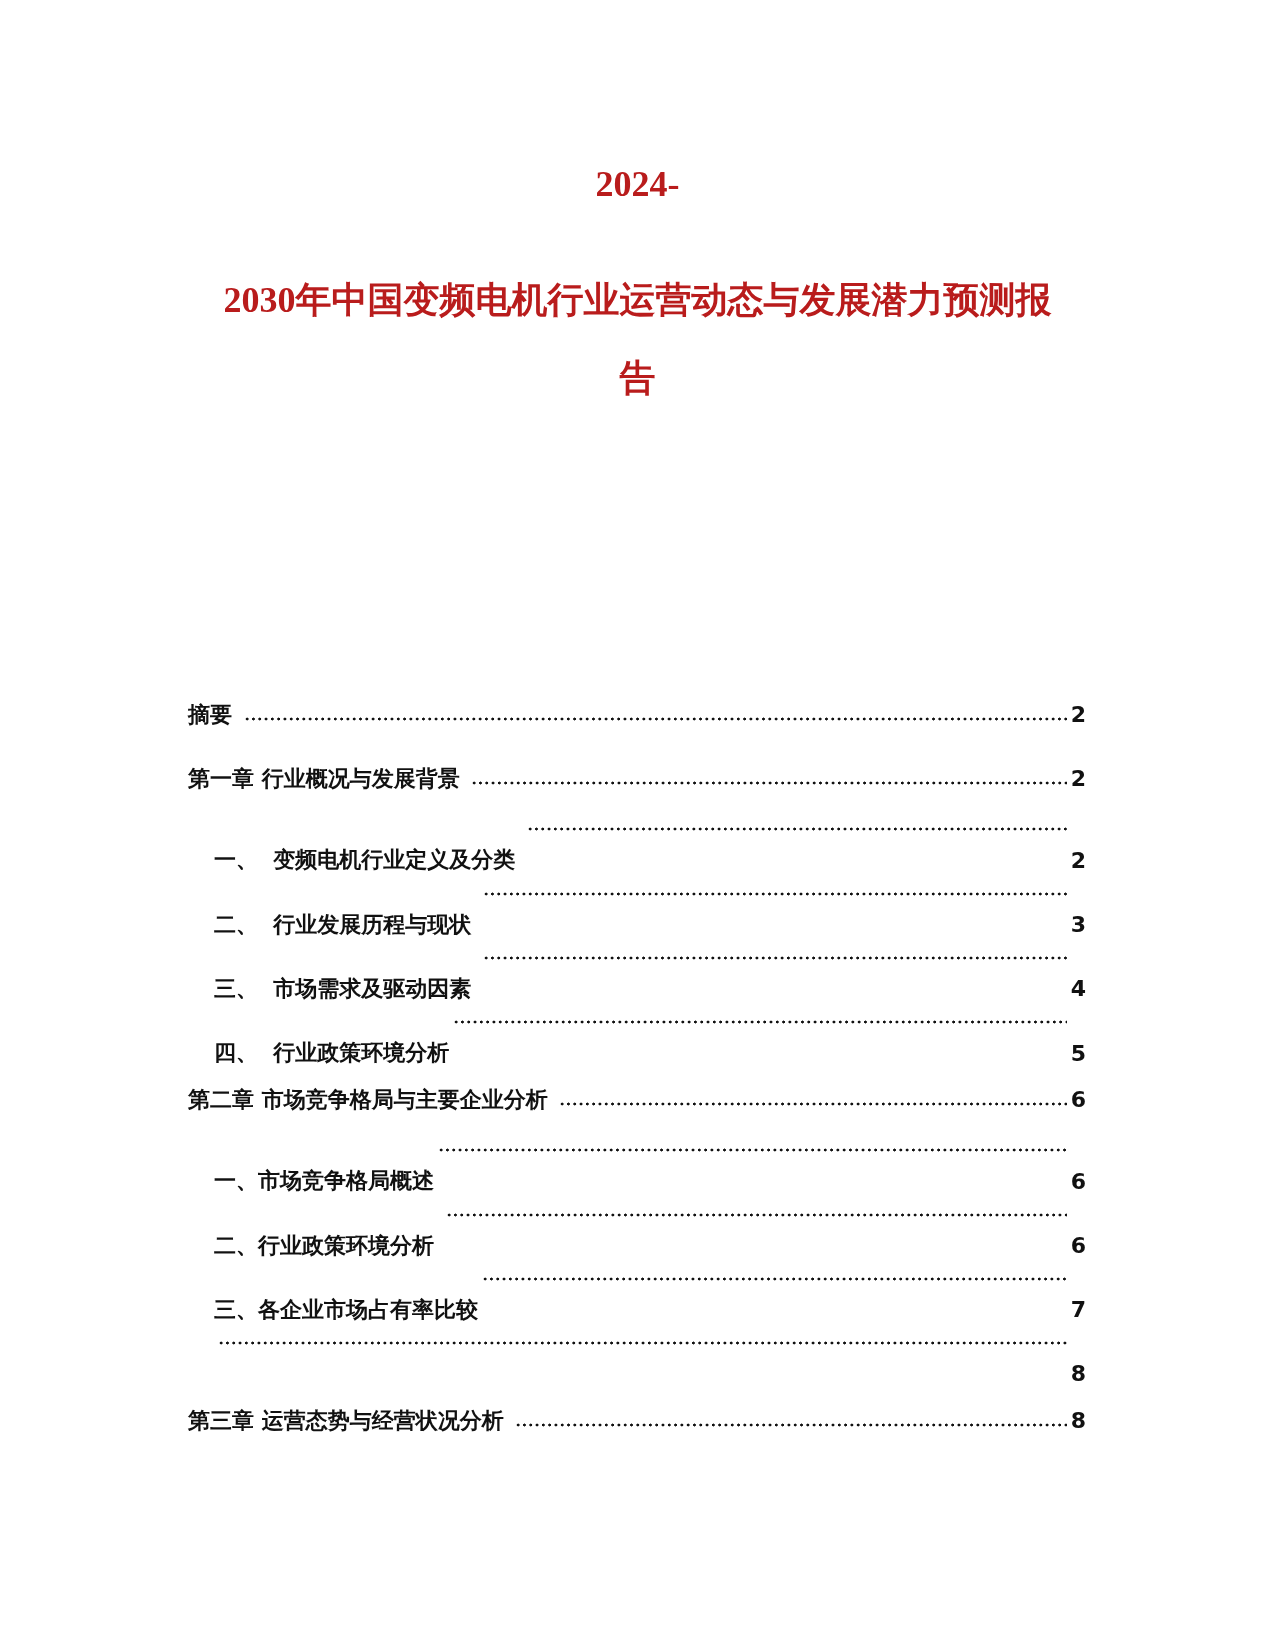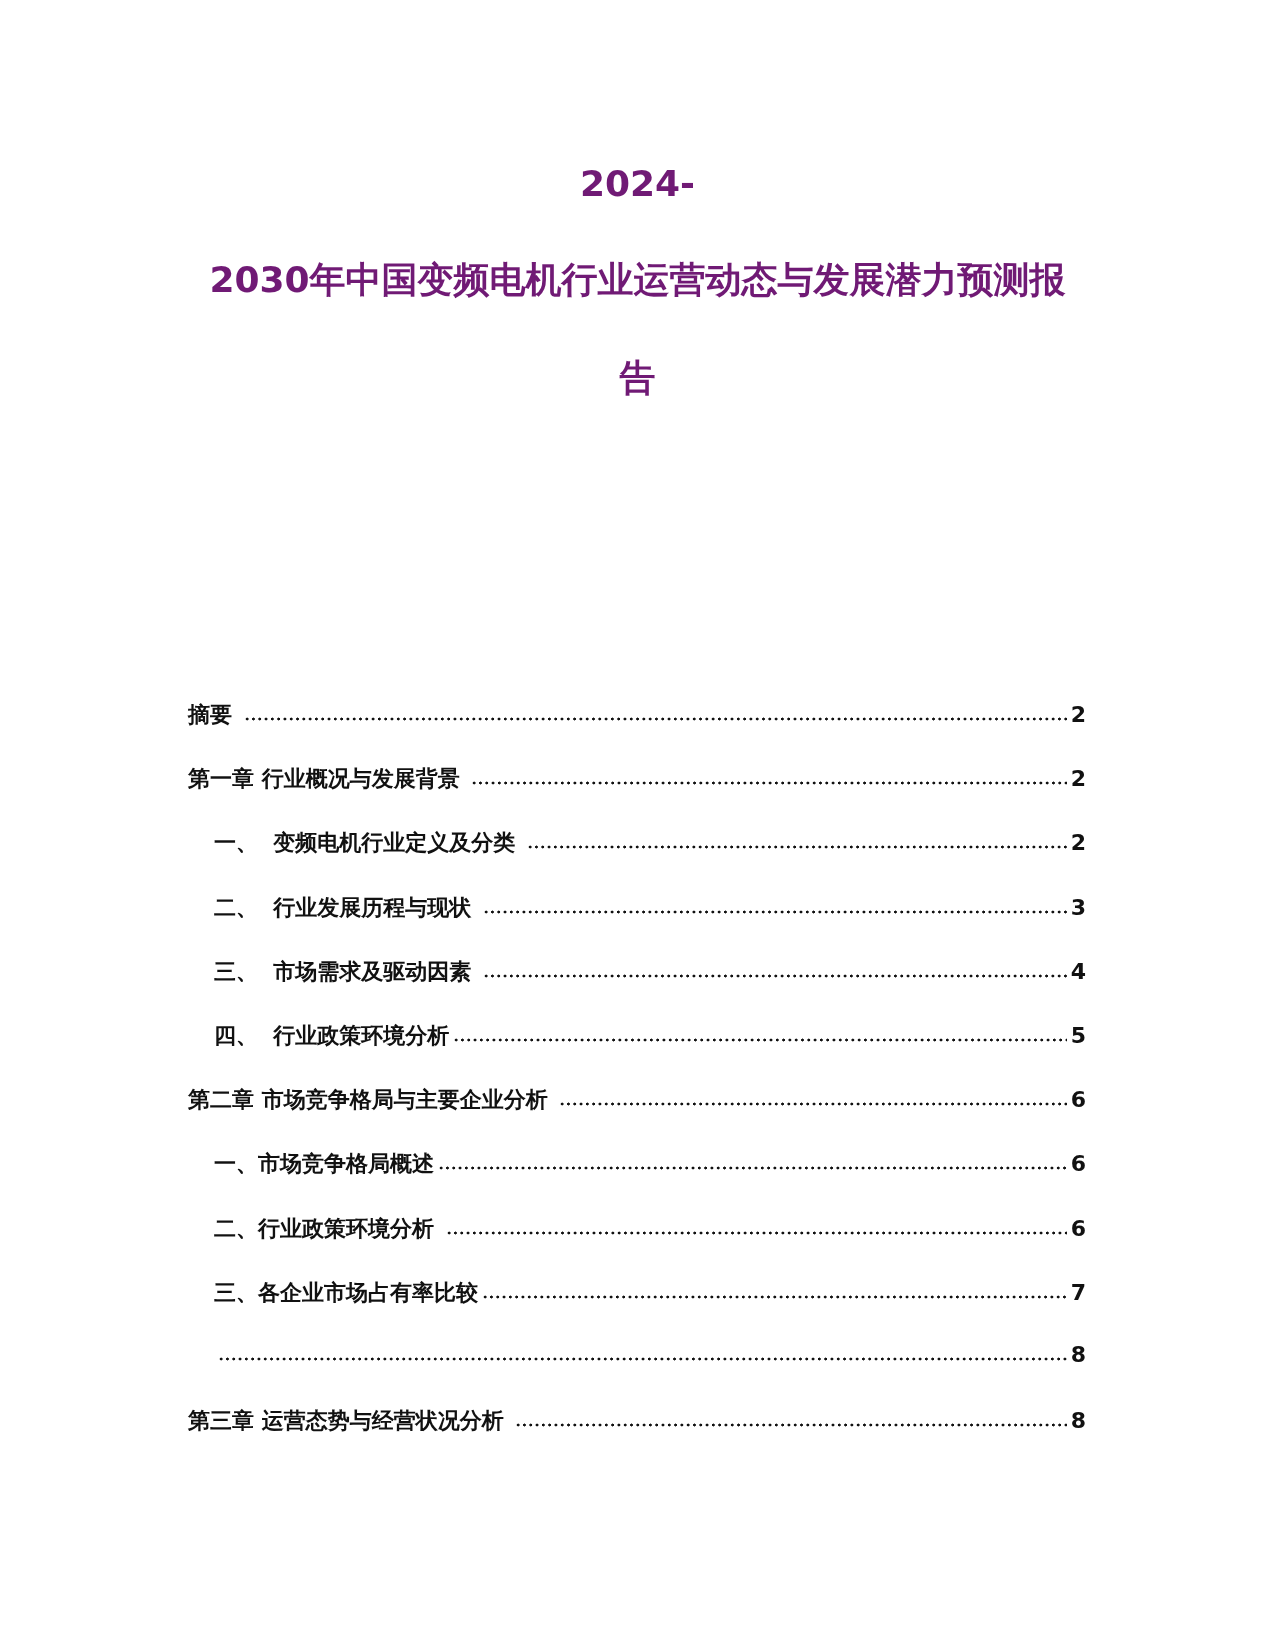--- a/index.html
+++ b/index.html
@@ -1,31 +1,32 @@
 <!DOCTYPE html>
 <html><head>
 <meta charset="utf-8">
 <style>
   html, body { margin: 0; padding: 0; background: #ffffff; }
   body { width: 1275px; height: 1650px; position: relative; overflow: hidden;
          font-family: "DejaVu Sans", "Liberation Sans", sans-serif; }
   .title {
     position: absolute; left: 0; width: 1275px; text-align: center;
-    color: #701a75; font-weight: bold; font-size: 36px; line-height: 44px;
+    color: #b91c1c; font-weight: bold; font-size: 36px; line-height: 44px;
     letter-spacing: 0px;
+    font-family: Liberation Serif, serif;
   }
   .t1 { top: 162px; }
-  .t2 { top: 258px; }
+  .t2 { top: 278px; }
   .t3 { top: 356px; }
   .toc { position: absolute; left: 188px; width: 898px; top: 700px; }
   .toc-row {
     display: flex; align-items: baseline; height: 64.2px;
     font-weight: bold; font-size: 22px; color: #111;
   }
-  .toc-row.level-2 { padding-left: 26px; }
+  .toc-row.level-2 { padding-left: 26px; align-items: center; }
   .toc-label { white-space: pre; }
   .toc-dots {
     flex: 1; margin: 0 4px; height: 4px; align-self: baseline;
     background-image: radial-gradient(circle, #111 1.4px, transparent 1.6px);
     background-size: 6.3px 4px; background-repeat: repeat-x;
     background-position: left center;
     position: relative; top: -1px;
   }
   .toc-page { font-family: "DejaVu Sans", sans-serif; font-weight: bold; min-width: 14px; text-align: right; }
 </style>

